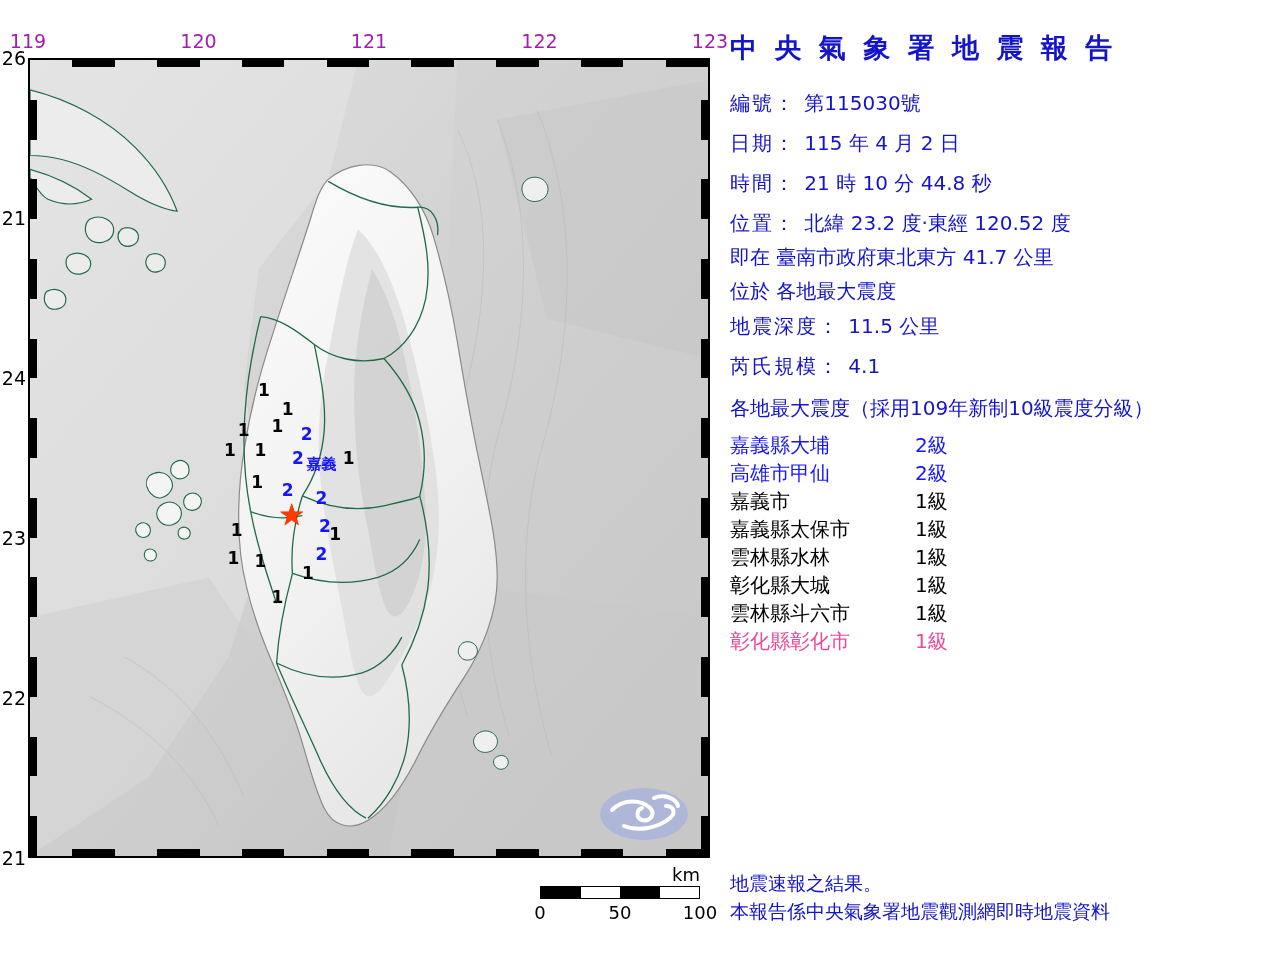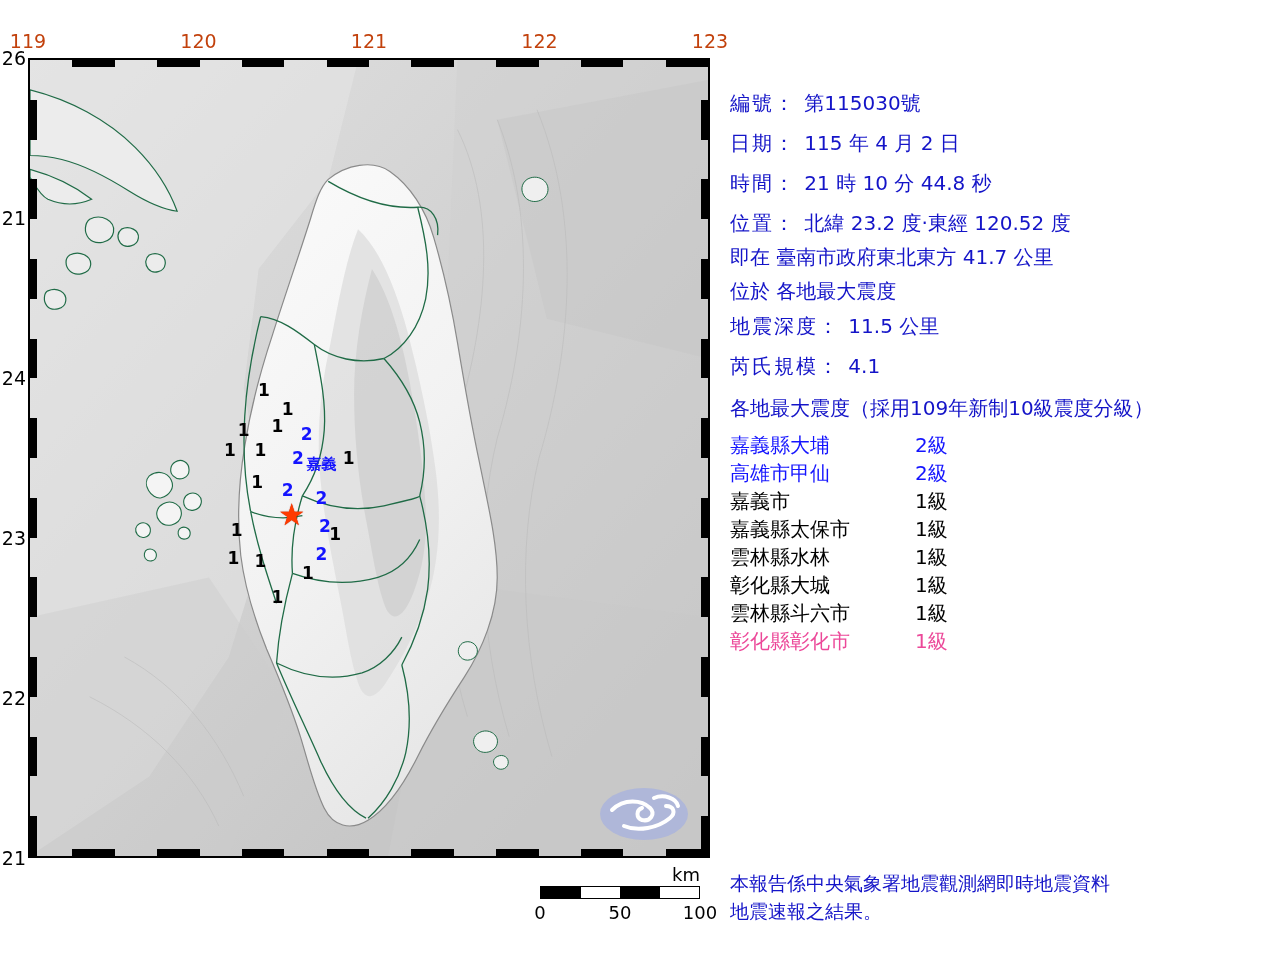--- a/index.html
+++ b/index.html
@@ -6,21 +6,21 @@
   html, body { margin:0; padding:0; }
   body {
     width:1280px; height:960px; background:#ffffff;
     font-family:"DejaVu Sans", sans-serif;
     position:relative; overflow:hidden;
   }
   
   #map-panel { position:absolute; left:0; top:0; width:716px; height:960px; }
 
   #lon-axis { position:absolute; left:28px; top:30px; width:682px; height:28px; }
-  #lon-axis .tick { position:absolute; top:0; font-size:19px; color:#c2410c; transform:translateX(-50%); }
+  #lon-axis .tick { position:absolute; top:0; font-size:19px; color:#a21caf; transform:translateX(-50%); }
 
   #lat-axis { position:absolute; left:0px; top:40px; width:28px; height:830px; }
   #lat-axis .tick { position:absolute; right:2px; font-size:19px; color:#000; transform:translateY(-50%); }
 
   #map-frame {
     position:absolute; left:28px; top:58px; width:682px; height:800px;
     border:2px solid #000; background:#d9d9d9; overflow:hidden;
   }
   
   .edge-bar { position:absolute; background:#000; }
@@ -271,20 +271,21 @@
     </div>
     <div class="labels">
       <span style="left:0%">0</span>
       <span style="left:50%">50</span>
       <span style="left:100%">100</span>
     </div>
   </div>
 </div>
 
 <div id="report">
+  <div id="report-title">中 央 氣 象 署 地 震 報 告</div>
   <div id="report-lines">
       <div class="rline" style="top: 90px;"><span class="lbl">編號：  </span><span>第115030號</span></div>
       <div class="rline" style="top: 130px;"><span class="lbl">日期：  </span><span>115 年 4 月 2 日</span></div>
       <div class="rline" style="top: 170px;"><span class="lbl">時間：  </span><span>21 時 10 分 44.8 秒</span></div>
       <div class="rline" style="top: 210px;"><span class="lbl">位置：  </span><span>北緯 23.2 度‧東經 120.52 度</span></div>
       <div class="rline" style="top: 244px;"><span>即在 臺南市政府東北東方 41.7 公里</span></div>
       <div class="rline" style="top: 278px;"><span>位於 各地最大震度</span></div>
       <div class="rline" style="top: 313px;"><span class="lbl">地震深度：  </span><span>11.5 公里</span></div>
       <div class="rline" style="top: 353px;"><span class="lbl">芮氏規模：  </span><span>4.1</span></div>
       <div class="rline" style="top: 395px;"><span>各地最大震度（採用109年新制10級震度分級）</span></div>
@@ -317,16 +318,16 @@
       <div class="int-row" style="color: rgb(0, 0, 0);">
         <span class="place">雲林縣斗六市</span>
         <span class="level">1級</span>
       </div>
       <div class="int-row" style="color: #ec4899;">
         <span class="place">彰化縣彰化市</span>
         <span class="level">1級</span>
       </div>
     </div>
   <div id="footnote">
+    <div>地震速報之結果。</div>
     <div>本報告係中央氣象署地震觀測網即時地震資料</div>
-    <div>地震速報之結果。</div>
   </div>
 </div>
 
 </body></html>

